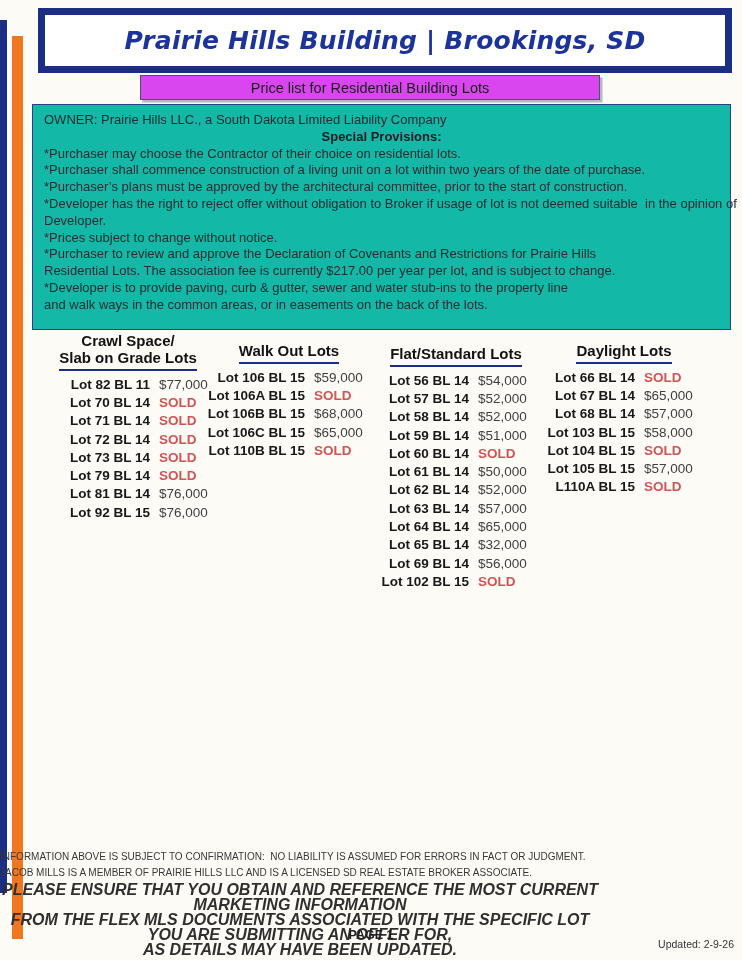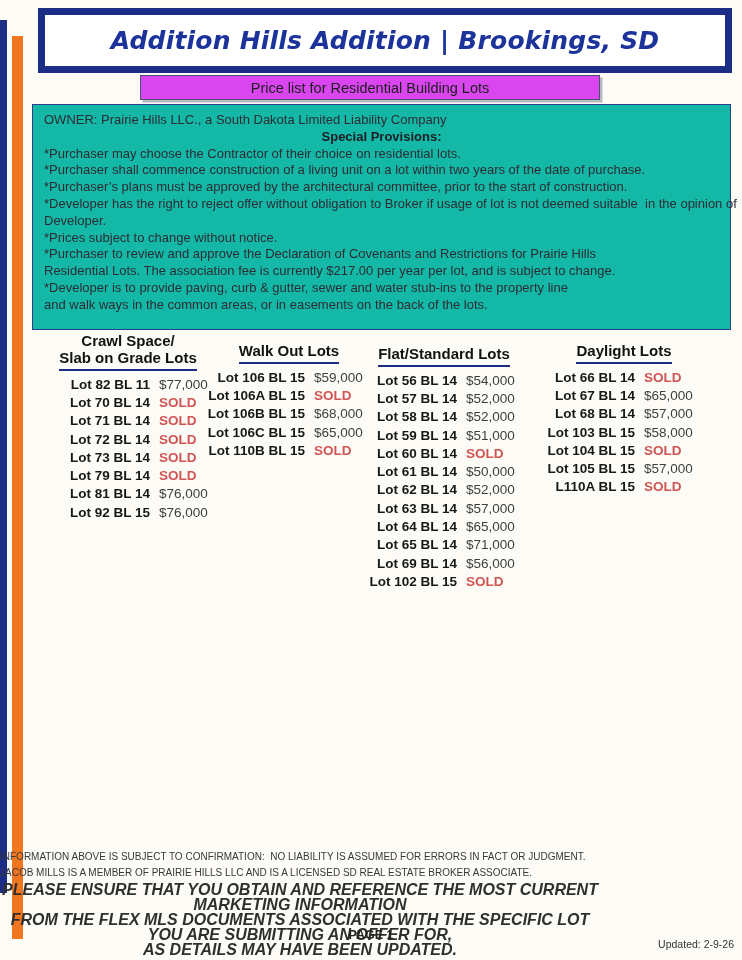--- a/index.html
+++ b/index.html
@@ -25,21 +25,21 @@
 
   
   .provisions-box{position:absolute;left:32px;top:104px;width:699px;height:226px;background:#14b8a6;border:1.6px solid #2d3e91;padding:7px 11px;font-size:13px;line-height:16.8px;color:#2c2c34;}
   .prov-line{white-space:pre;}
   .prov-heading{font-weight:bold;color:#1d1d24;text-align:center;}
 
   
   .lot-col{position:absolute;text-align:center;}
   .col-0{left:42px;top:332px;width:172px;--split:108px;}
   .col-1{left:202px;top:342px;width:174px;--split:103px;}
-  .col-2{left:362px;top:345px;width:164px;--split:95px;}
+  .col-2{left:374px;top:345px;width:164px;--split:95px;}
   .col-3{left:544px;top:342px;width:160px;--split:91px;}
   .lot-header{display:inline-block;border-bottom:2.5px solid var(--navy);padding-bottom:3px;margin-bottom:4px;font-weight:bold;font-size:15px;color:#121212;line-height:17px;}
   .lot-row{display:grid;grid-template-columns:var(--split) 1fr;column-gap:9px;height:18.3px;align-items:center;}
   .lot-name{text-align:right;font-weight:bold;font-size:13.5px;color:#181818;white-space:nowrap;}
   .lot-value{text-align:left;font-size:13.5px;color:#3e3e3e;white-space:nowrap;}
   .lot-value.sold{color:var(--sold_red);font-weight:bold;}
 
   
   .footer-notice{position:absolute;left:0;top:849px;width:600px;font-size:10px;line-height:15.5px;color:#383838;}
   .footer-notice .notice-line{white-space:pre;}
@@ -49,21 +49,21 @@
 </style>
 </head>
 <body>
 
 <div class="page">
 
   <div class="bar-navy"></div>
   <div class="bar-orange"></div>
 
   <div class="title-banner">
-    <div class="title">Addition Hills Addition | Brookings, SD</div>
+    <div class="title">Prairie Hills Building | Brookings, SD</div>
   </div>
 
   <div class="subtitle-box">
     <div class="subtitle">Price list for Residential Building Lots</div>
   </div>
 
   <div class="provisions-box">
     <div class="prov-line">OWNER: Prairie Hills LLC., a South Dakota Limited Liability Company</div>
     <div class="prov-line prov-heading">Special Provisions:</div>
     <div>
@@ -144,21 +144,21 @@
           <span class="lot-name">Lot 62 BL 14</span>
           <span class="lot-value">$52,000</span>
         </div><div class="lot-row">
           <span class="lot-name">Lot 63 BL 14</span>
           <span class="lot-value">$57,000</span>
         </div><div class="lot-row">
           <span class="lot-name">Lot 64 BL 14</span>
           <span class="lot-value">$65,000</span>
         </div><div class="lot-row">
           <span class="lot-name">Lot 65 BL 14</span>
-          <span class="lot-value">$71,000</span>
+          <span class="lot-value">$32,000</span>
         </div><div class="lot-row">
           <span class="lot-name">Lot 69 BL 14</span>
           <span class="lot-value">$56,000</span>
         </div><div class="lot-row">
           <span class="lot-name">Lot 102 BL 15</span>
           <span class="lot-value sold">SOLD</span>
         </div></div>
       <div class="lot-col col-3"><div class="lot-header"><div>Daylight Lots</div></div><div class="lot-row">
           <span class="lot-name">Lot 66 BL 14</span>
           <span class="lot-value sold">SOLD</span>

